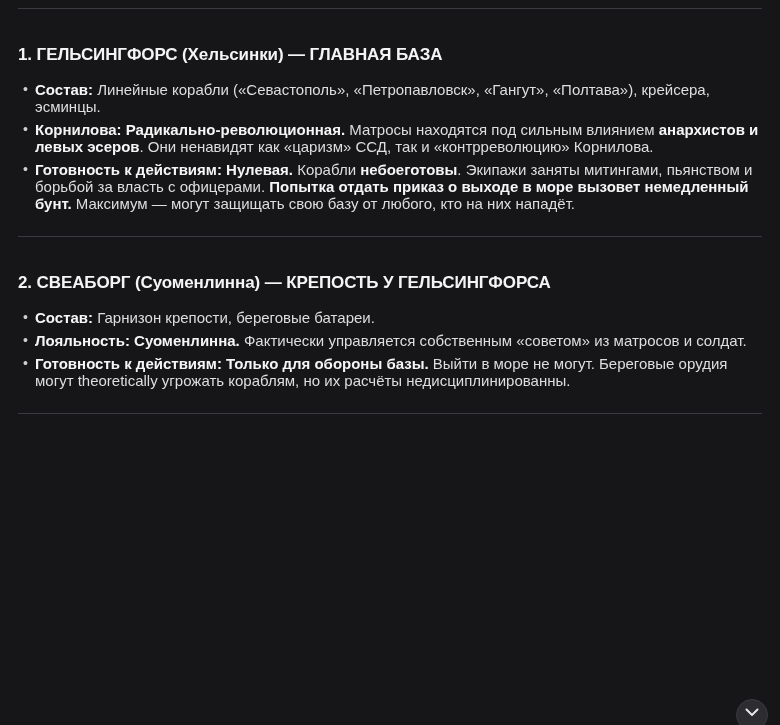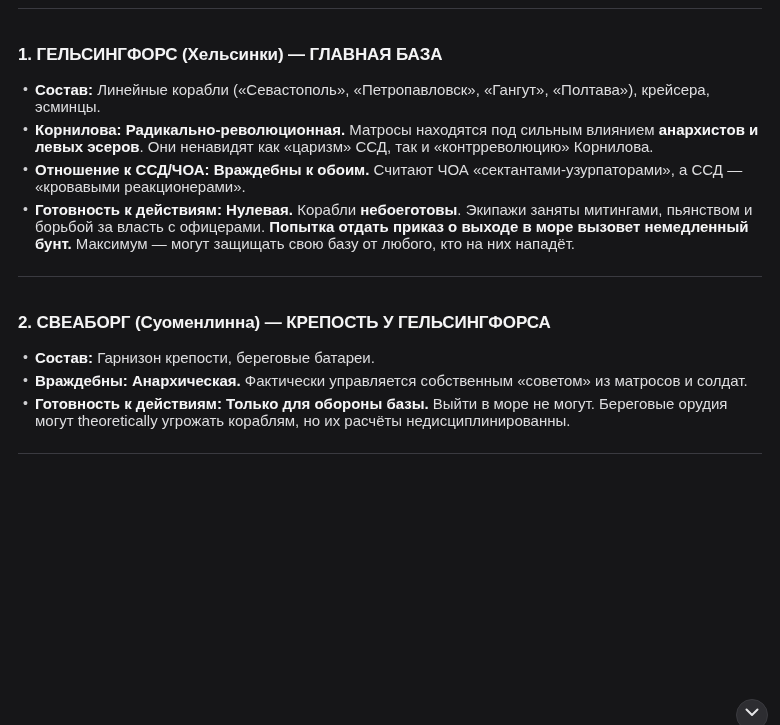--- a/index.html
+++ b/index.html
@@ -85,28 +85,27 @@
 </style>
 </head>
 <body>
 
 <div class="content">
     <div class="divider first"></div>
     <h3 class="section-heading">1. ГЕЛЬСИНГФОРС (Хельсинки) — ГЛАВНАЯ БАЗА</h3>
     <ul class="section-list">
       <li><span class="b">Состав:</span><span> Линейные корабли («Севастополь», «Петропавловск», «Гангут», «Полтава»), крейсера, эсминцы.</span></li>
       <li><span class="b">Корнилова: Радикально-революционная.</span><span> Матросы находятся под сильным влиянием </span><span class="b">анархистов и левых эсеров</span><span>. Они ненавидят как «царизм» ССД, так и «контрреволюцию» Корнилова.</span></li>
-      <li><span class="b">Отношение к ССД/ЧОА: Враждебны к обоим.</span><span> Считают ЧОА «сектантами-узурпаторами», а ССД — «кровавыми реакционерами».</span></li>
       <li><span class="b">Готовность к действиям: Нулевая.</span><span> Корабли </span><span class="b">небоеготовы</span><span>. Экипажи заняты митингами, пьянством и борьбой за власть с офицерами. </span><span class="b">Попытка отдать приказ о выходе в море вызовет немедленный бунт.</span><span> Максимум — могут защищать свою базу от любого, кто на них нападёт.</span></li>
     </ul>
     <div class="divider"></div>
     <h3 class="section-heading">2. СВЕАБОРГ (Суоменлинна) — КРЕПОСТЬ У ГЕЛЬСИНГФОРСА</h3>
     <ul class="section-list">
       <li><span class="b">Состав:</span><span> Гарнизон крепости, береговые батареи.</span></li>
-      <li><span class="b">Враждебны: Анархическая.</span><span> Фактически управляется собственным «советом» из матросов и солдат.</span></li>
+      <li><span class="b">Лояльность: Суоменлинна.</span><span> Фактически управляется собственным «советом» из матросов и солдат.</span></li>
       <li><span class="b">Готовность к действиям: Только для обороны базы.</span><span> Выйти в море не могут. Береговые орудия могут theoretically угрожать кораблям, но их расчёты недисциплинированны.</span></li>
     </ul>
     <div class="divider last"></div>
   </div>
 
 <div class="scroll-btn" role="button">
   <span>
     <svg width="14" height="9" viewBox="0 0 14 9" fill="none">
       <path d="M1.5 1.5 L7 7 L12.5 1.5" stroke="#e6e6e8" stroke-width="2" stroke-linecap="round" stroke-linejoin="round"></path>
     </svg>

